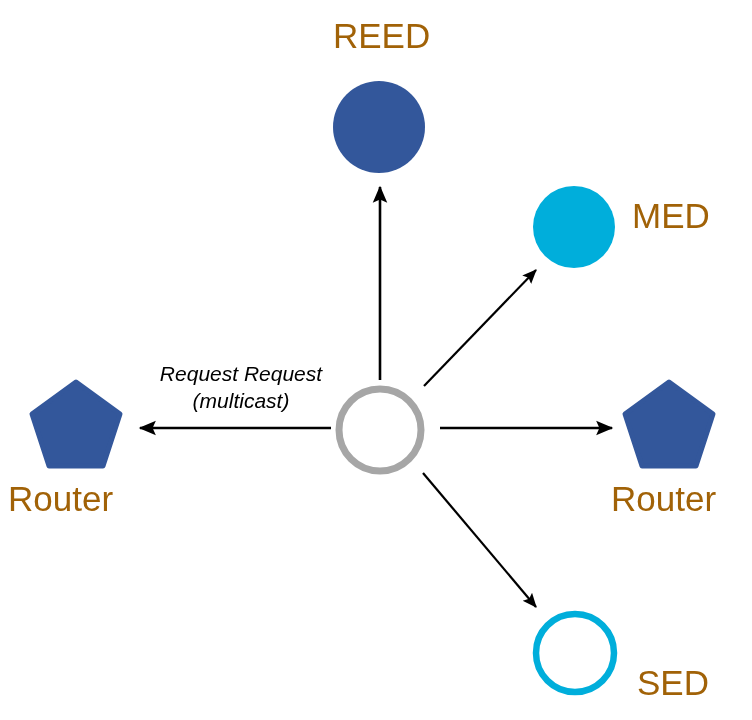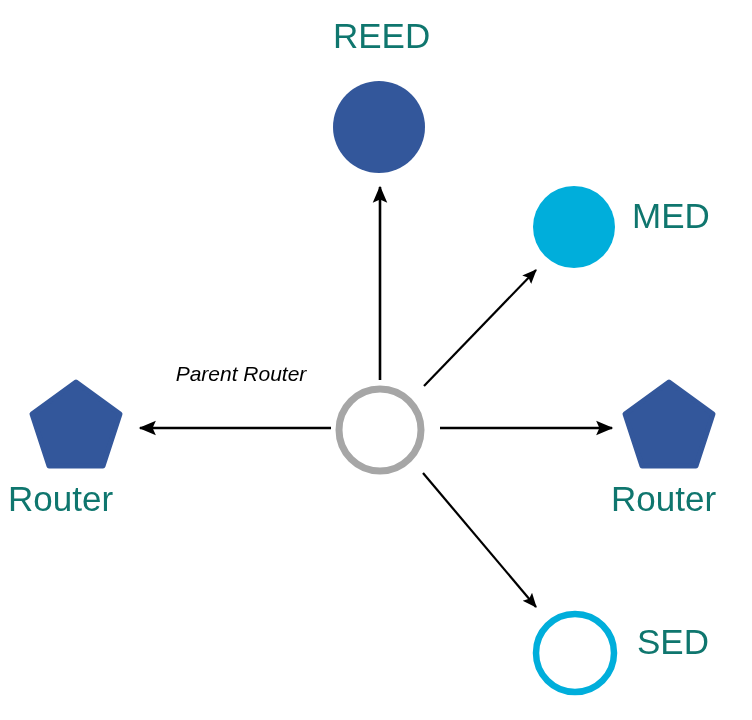--- a/index.html
+++ b/index.html
@@ -25,37 +25,37 @@
     left: 0;
     width: 752px;
     height: 720px;
     display: block;
   }
   .node-label {
     position: absolute;
     font-family: "Liberation Sans", sans-serif;
     font-size: 35px;
     font-weight: 400;
-    color: #0f766e;
+    color: #a16207;
     line-height: 1;
     white-space: nowrap;
   }
   #label-reed {
     left: 333px;
     top: 18px;
     width: 92px;
     text-align: center;
   }
   #label-med {
     left: 632px;
     top: 198px;
   }
   #label-sed {
     left: 637px;
-    top: 624px;
+    top: 665px;
   }
   #label-router-left {
     left: 8px;
     top: 481px;
   }
   #label-router-right {
     left: 611px;
     top: 481px;
   }
   #annotation-parent-request {
@@ -115,16 +115,17 @@
 
   <div class="node-label" id="label-med">MED</div>
 
   <div class="node-label" id="label-router-right">Router</div>
 
   <div class="node-label" id="label-sed">SED</div>
 
   <div class="node-label" id="label-router-left">Router</div>
 
   <div id="annotation-parent-request">
-    <span class="ann-line">Parent Router</span>
+    <span class="ann-line">Request Request</span>
+    <span class="ann-line">(multicast)</span>
   </div>
 
 </div>
 
 </body></html>

